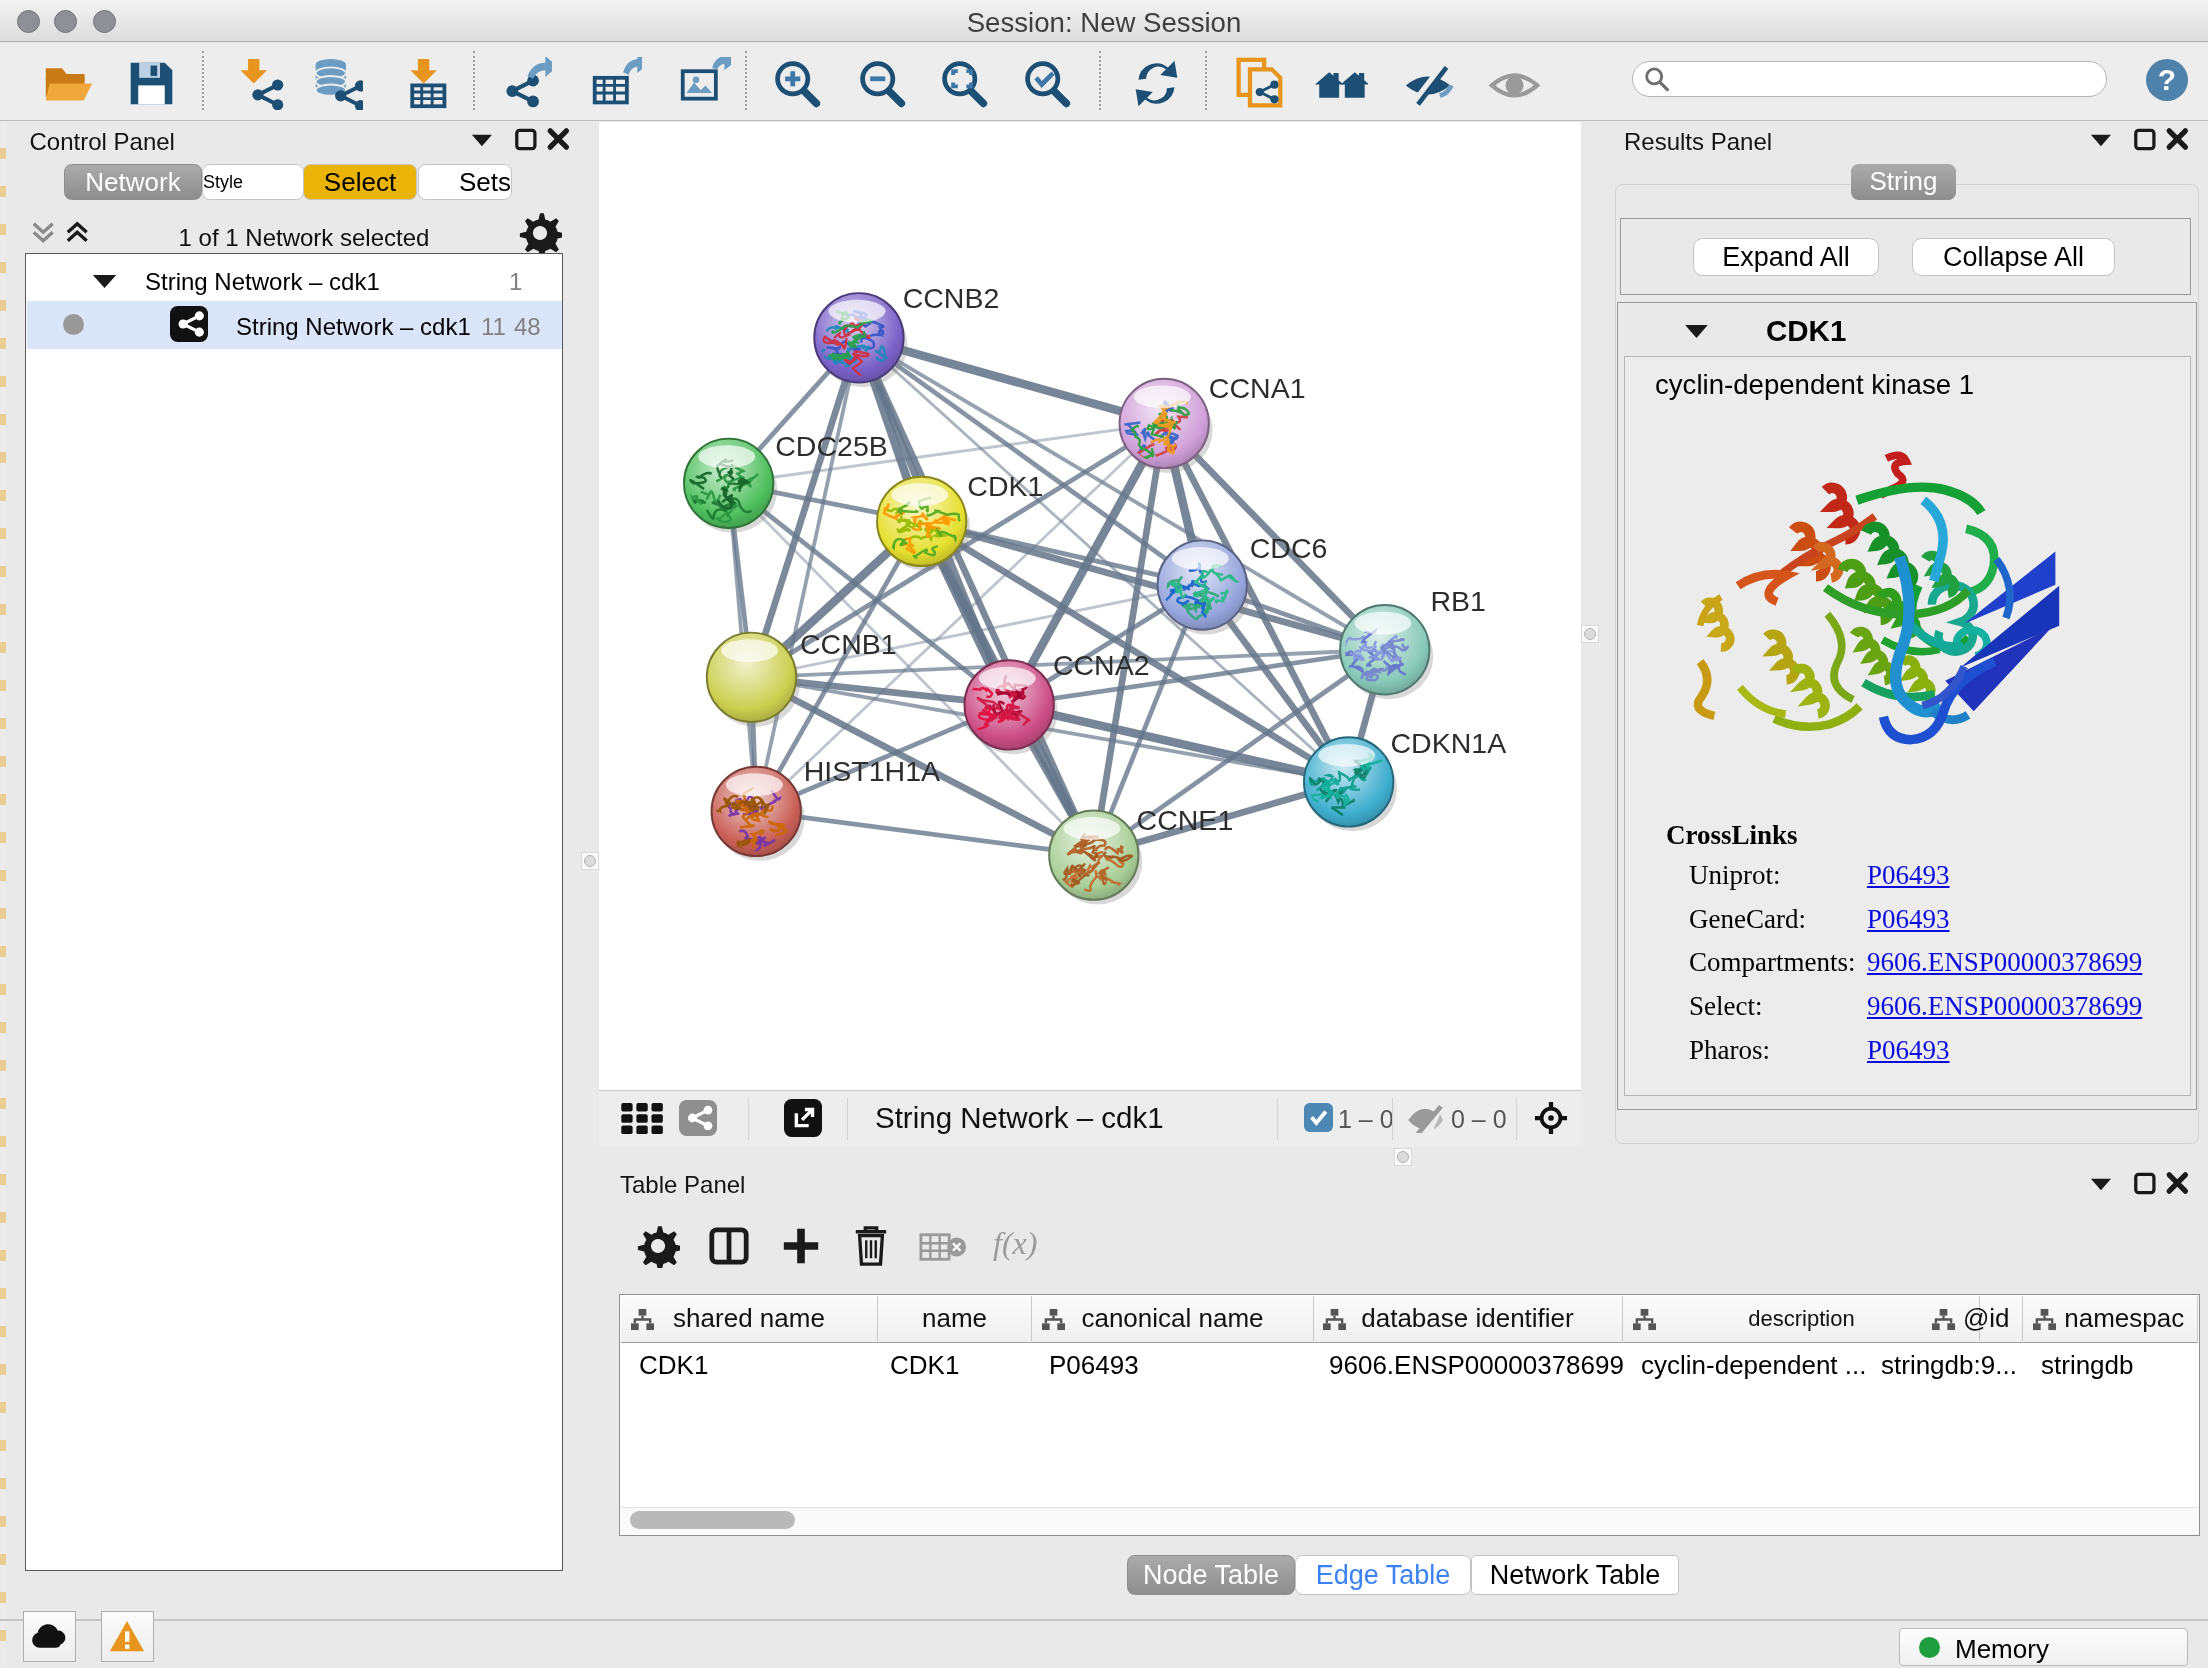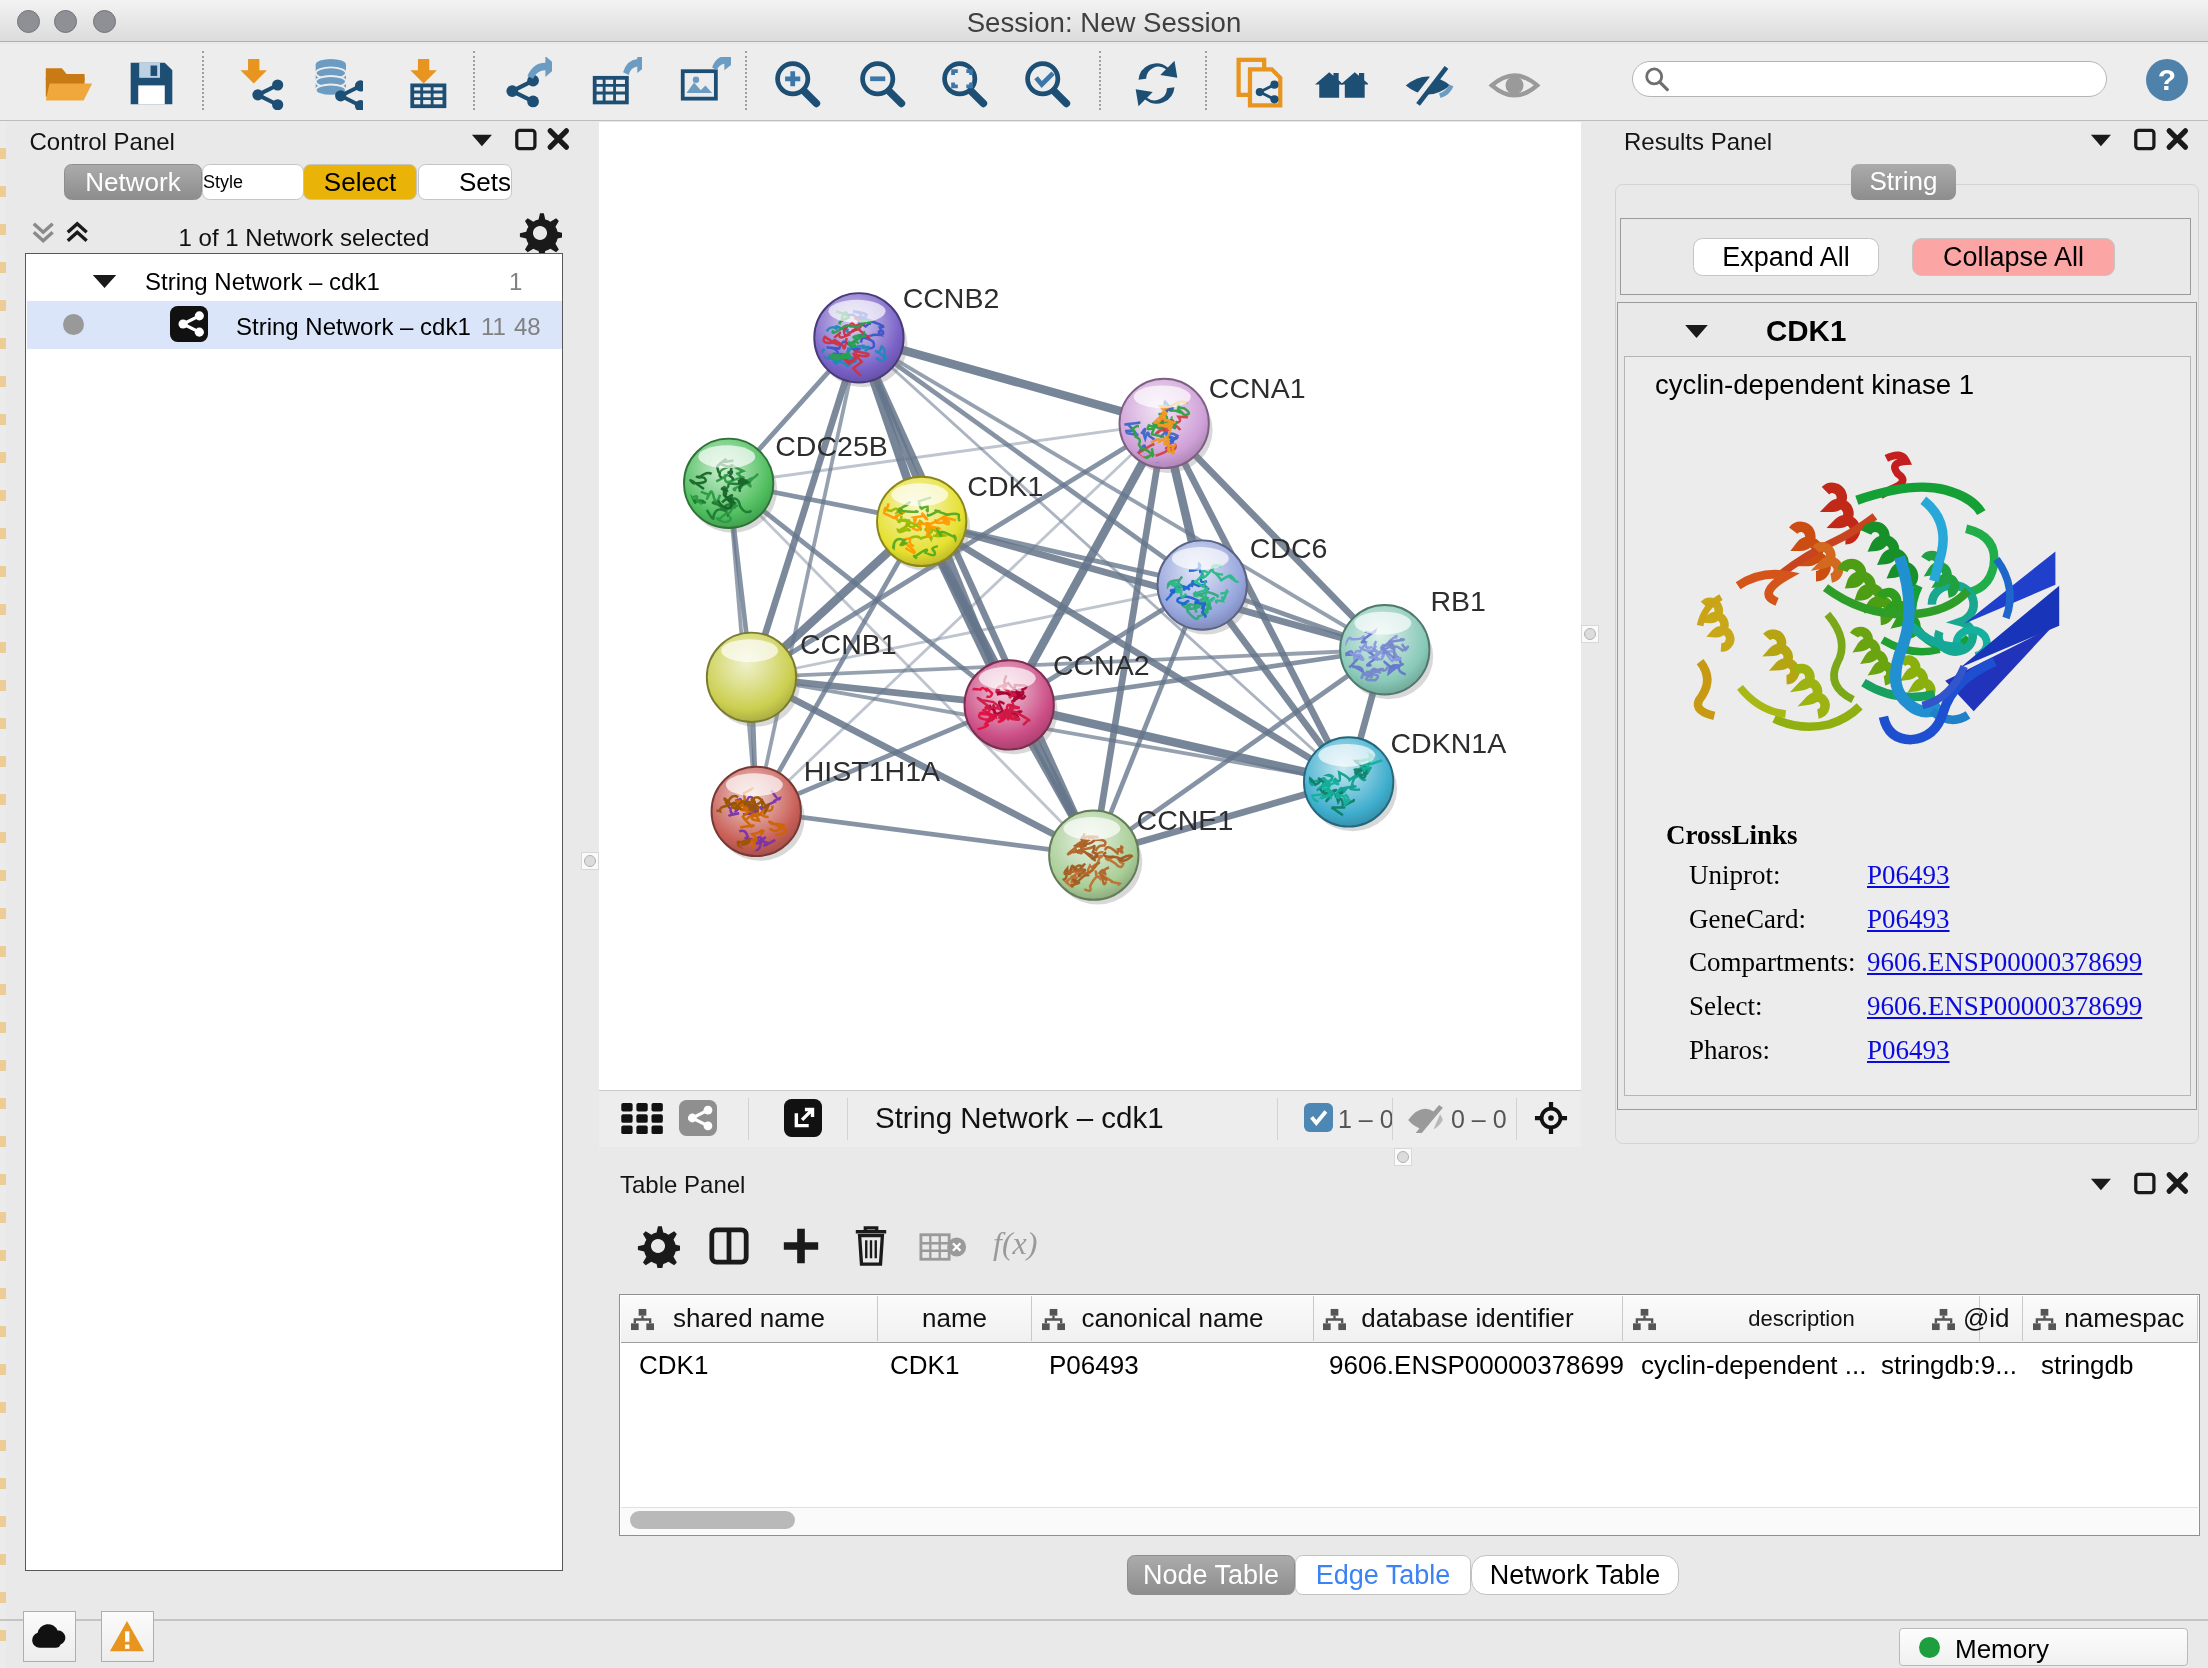--- a/index.html
+++ b/index.html
@@ -662,21 +662,21 @@
 <div class="abs" style="left:1624px;top:128px;font-size:24px;color:#141414">Results Panel</div>
 <svg class="abs" style="left:2089px;top:126px" width="105" height="27" viewBox="0 0 110 28">
     <path d="M2 9 l21 0 l-10.5 12 z" fill="#1a1a1a"></path>
     <rect x="49" y="4.5" width="19" height="19" fill="none" stroke="#1a1a1a" stroke-width="3.4" rx="3"></rect>
     <path d="M84 5 l17 17 M101 5 l-17 17" stroke="#1a1a1a" stroke-width="5.5" stroke-linecap="round"></path>
   </svg>
 <div class="abs" style="left:1615px;top:184px;width:584px;height:960px;background:#e9e9e9;border:1px solid #d2d2d2;border-radius:7.6px"></div>
 <div class="abs" style="left:1851px;top:164px;width:105px;height:36px;border-radius:7.6px;background:linear-gradient(#ababab,#8d8d8d);color:#fff;font-size:26px;text-align:center;line-height:34px">String</div>
 <div class="abs" style="left:1620px;top:218px;width:571px;height:77px;border:1.9px solid #9a9a9a"></div>
 <div class="abs" style="left:1693px;top:238px;width:186px;height:38px;background:#fff;border:1.4px solid #c4c4c4;border-radius:9.5px;font-size:27px;text-align:center;line-height:36px">Expand All</div>
-<div class="abs" style="left:1912px;top:238px;width:203px;height:38px;background:#fca5a5;border:1.4px solid #c4c4c4;border-radius:9.5px;font-size:27px;text-align:center;line-height:36px">Collapse All</div>
+<div class="abs" style="left:1912px;top:238px;width:203px;height:38px;background:#ffffff;border:1.4px solid #c4c4c4;border-radius:9.5px;font-size:27px;text-align:center;line-height:36px">Collapse All</div>
 <div class="abs" style="left:1617px;top:302px;width:580px;height:808px;border:1.9px solid #9a9a9a"></div>
 <svg class="abs" style="left:1683px;top:323px" width="27" height="17" viewBox="0 0 28 18">
     <path d="M2 2 l24 0 l-12 14 z" fill="#1a1a1a"></path>
   </svg>
 <div class="abs" style="left:1766px;top:314px;font-size:29.5px;font-weight:bold;color:#000">CDK1</div>
 <div class="abs" style="left:1624px;top:356px;width:567px;height:740px;background:#ececec;border:1px solid #b5b5b5"></div>
 <div class="abs" style="left:1655px;top:369px;font-size:27.6px;color:#000">cyclin-dependent kinase 1</div>
 <div class="abs" style="left:1624px;top:356px;width:567px;height:740px">
     <svg width="380" height="328" viewBox="0 0 400 345" xmlns="http://www.w3.org/2000/svg" class="abs" style="left:59px;top:89px">
 <path d="M214 14 q16 -8 21 3 q-18 1 -9 13 q13 9 -6 16 l-12 7" fill="none" stroke="#c41e1e" stroke-width="8"></path>
@@ -808,21 +808,21 @@
 <div class="abs" style="left:890px;top:1350px;font-size:26px;color:#000">CDK1</div>
 <div class="abs" style="left:1049px;top:1350px;font-size:26px;color:#000">P06493</div>
 <div class="abs" style="left:1329px;top:1350px;font-size:26px;color:#000">9606.ENSP00000378699</div>
 <div class="abs" style="left:1641px;top:1350px;font-size:26px;color:#000">cyclin-dependent ...</div>
 <div class="abs" style="left:1881px;top:1350px;font-size:26px;color:#000">stringdb:9...</div>
 <div class="abs" style="left:2041px;top:1350px;font-size:26px;color:#000">stringdb</div>
 <div class="abs" style="left:621px;top:1507px;width:1577px;height:27.6px;background:#fafafa;border-top:1px solid #e0e0e0"></div>
 <div class="abs" style="left:630px;top:1511px;width:165px;height:18px;border-radius:9.5px;background:#b9b9b9"></div>
 <div class="abs" style="left:1127px;top:1555px;width:168px;height:40px;border-radius:7.6px;background:linear-gradient(#ababab,#8d8d8d);color:#fff;border:1px solid #8d8d8d;font-size:27px;text-align:center;line-height:38px">Node Table</div>
 <div class="abs" style="left:1295px;top:1555px;width:176px;height:40px;border-radius:7.6px;background:#fff;color:#3b82f6;border:1px solid #c2c2c2;font-size:27px;text-align:center;line-height:38px">Edge Table</div>
-<div class="abs" style="left:1471px;top:1555px;width:208px;height:40px;border-radius:15px;background:#fff;color:#000;border:1px solid #c2c2c2;font-size:27px;text-align:center;line-height:38px">Network Table</div>
+<div class="abs" style="left:1471px;top:1555px;width:208px;height:40px;border-radius:5px;background:#fff;color:#000;border:1px solid #c2c2c2;font-size:27px;text-align:center;line-height:38px">Network Table</div>
 <div class="abs" style="left:0;top:1619px;width:2208px;height:1.9px;background:#c4c4c4"></div>
 <div class="abs" style="left:23px;top:1611px;width:53px;height:51px;background:linear-gradient(#fbfbfb,#ededed);border:1.9px solid #aeaeae"></div>
 <svg class="abs" style="left:30px;top:1623px" width="40" height="28.5" viewBox="0 0 42 30">
     <path d="M10 26 a8 8 0 0 1 -2 -15.7 a11 11 0 0 1 21 -2.3 a7.5 7.5 0 0 1 3 14.6 q-1 3.4 -5 3.4 z" fill="#111"></path>
   </svg>
 <div class="abs" style="left:101px;top:1611px;width:53px;height:51px;background:linear-gradient(#fbfbfb,#ededed);border:1.9px solid #aeaeae"></div>
 <svg class="abs" style="left:108px;top:1619px" width="38" height="36" viewBox="0 0 40 38">
     <path d="M20 2 L38 34 H2 Z" fill="#e8951f"></path>
     <rect x="18" y="13" width="4.5" height="11" fill="#fff"></rect>
     <rect x="18" y="27" width="4.5" height="4.5" fill="#fff"></rect>

